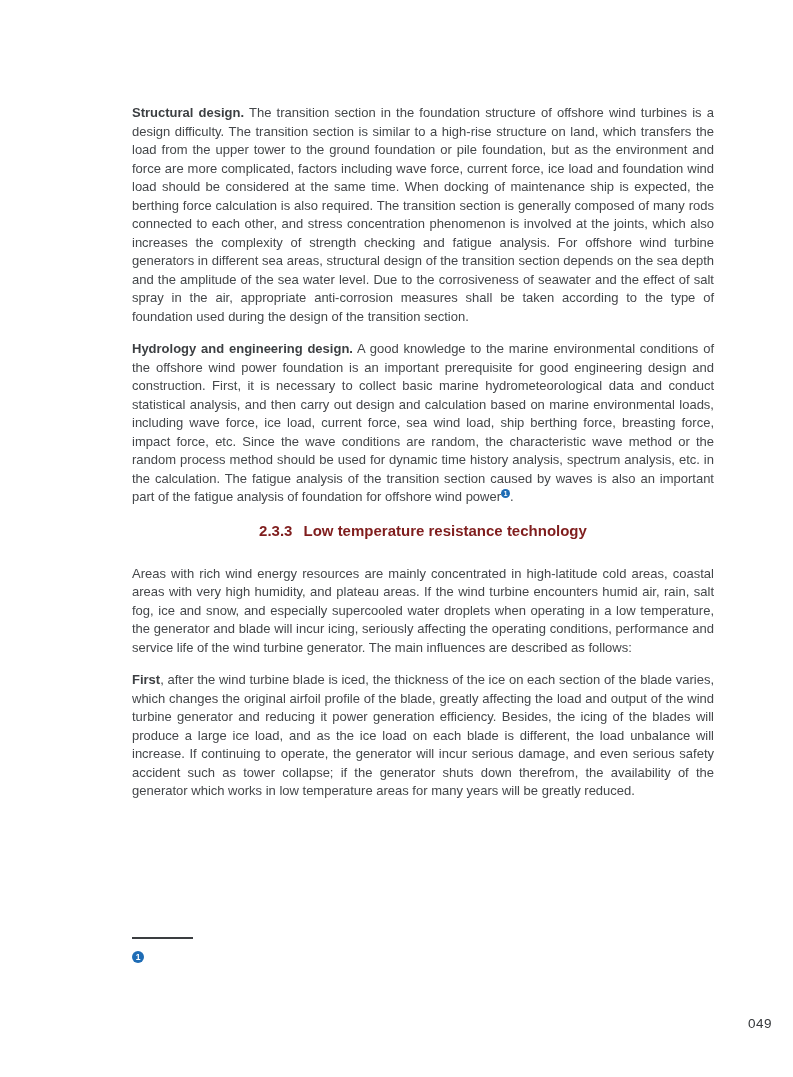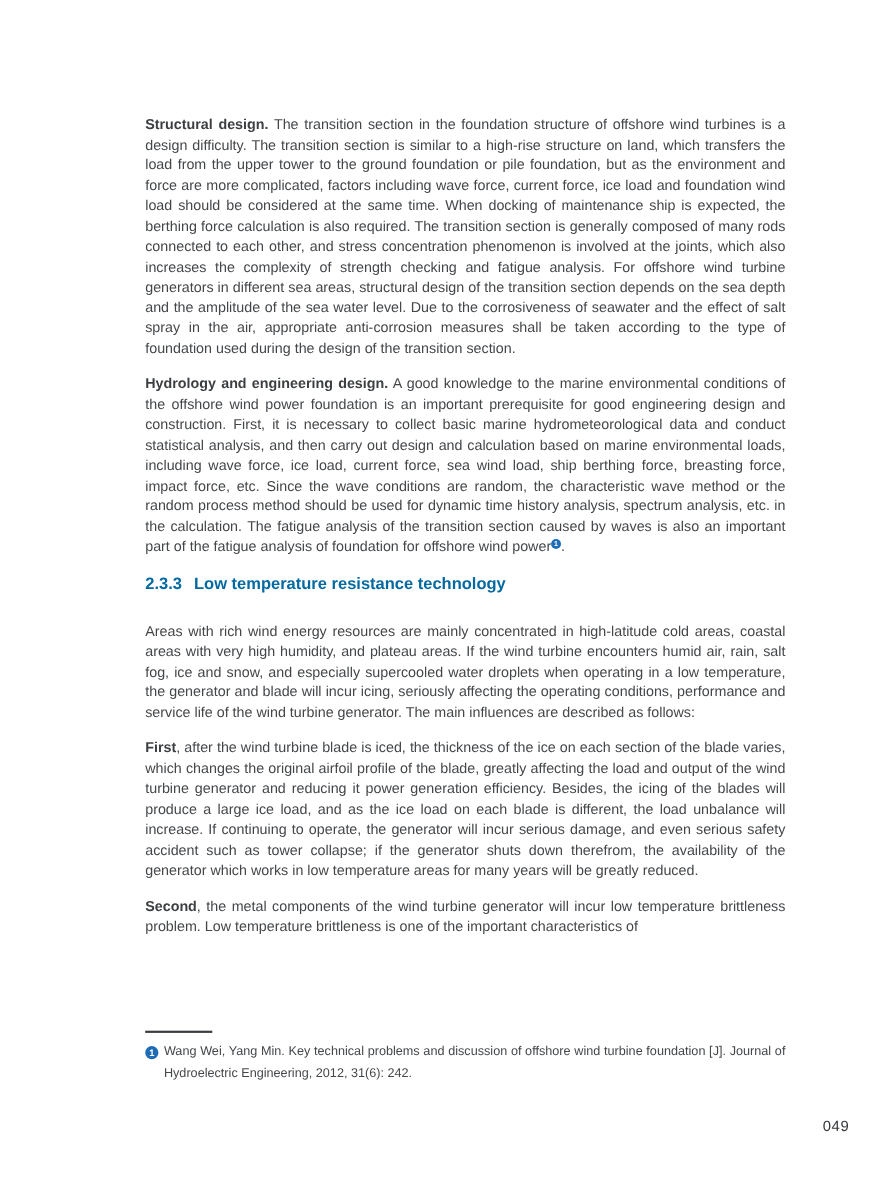--- a/index.html
+++ b/index.html
@@ -23,22 +23,22 @@
     line-height: 18.5px;
     text-align: justify;
   }
   .body-para { margin: 0 0 14px 0; }
   .lead { font-weight: bold; color: #3c3f42; }
   .section-heading {
     margin: 12px 0 24px 0;
     font-size: 15px;
     line-height: 20px;
     font-weight: bold;
-    color: #0369a1;
-    text-align: left;
+    color: #7f1d1d;
+    text-align: center;
   }
   .section-heading .h-num { margin-right: 11px; }
   .fn-ref {
     display: inline-block;
     width: 9px; height: 9px;
     border-radius: 50%;
     background: #1e6cb5;
     color: #ffffff;
     font-size: 6.5px;
     line-height: 9px;
@@ -99,26 +99,25 @@
     <p class="body-para"><span class="lead">Structural design.</span><span> The transition section in the foundation structure of offshore wind turbines is a design difficulty. The transition section is similar to a high-rise structure on land, which transfers the load from the upper tower to the ground foundation or pile foundation, but as the environment and force are more complicated, factors including wave force, current force, ice load and foundation wind load should be considered at the same time. When docking of maintenance ship is expected, the berthing force calculation is also required. The transition section is generally composed of many rods connected to each other, and stress concentration phenomenon is involved at the joints, which also increases the complexity of strength checking and fatigue analysis. For offshore wind turbine generators in different sea areas, structural design of the transition section depends on the sea depth and the amplitude of the sea water level. Due to the corrosiveness of seawater and the effect of salt spray in the air, appropriate anti-corrosion measures shall be taken according to the type of foundation used during the design of the transition section.</span></p>
 
     <p class="body-para"><span class="lead">Hydrology and engineering design.</span><span> A good knowledge to the marine environmental conditions of the offshore wind power foundation is an important prerequisite for good engineering design and construction. First, it is necessary to collect basic marine hydrometeorological data and conduct statistical analysis, and then carry out design and calculation based on marine environmental loads, including wave force, ice load, current force, sea wind load, ship berthing force, breasting force, impact force, etc. Since the wave conditions are random, the characteristic wave method or the random process method should be used for dynamic time history analysis, spectrum analysis, etc. in the calculation. The fatigue analysis of the transition section caused by waves is also an important part of the fatigue analysis of foundation for offshore wind power</span><sup class="fn-ref">1</sup><span>.</span></p>
 
     <h2 class="section-heading"><span class="h-num">2.3.3</span><span class="h-title">Low temperature resistance technology</span></h2>
 
     <p class="body-para"><span>Areas with rich wind energy resources are mainly concentrated in high-latitude cold areas, coastal areas with very high humidity, and plateau areas. If the wind turbine encounters humid air, rain, salt fog, ice and snow, and especially supercooled water droplets when operating in a low temperature, the generator and blade will incur icing, seriously affecting the operating conditions, performance and service life of the wind turbine generator. The main influences are described as follows:</span></p>
 
     <p class="body-para"><span class="lead">First</span><span>, after the wind turbine blade is iced, the thickness of the ice on each section of the blade varies, which changes the original airfoil profile of the blade, greatly affecting the load and output of the wind turbine generator and reducing it power generation efficiency. Besides, the icing of the blades will produce a large ice load, and as the ice load on each blade is different, the load unbalance will increase. If continuing to operate, the generator will incur serious damage, and even serious safety accident such as tower collapse; if the generator shuts down therefrom, the availability of the generator which works in low temperature areas for many years will be greatly reduced.</span></p>
 
-    <p class="body-para"><span class="lead">Second</span><span>, the metal components of the wind turbine generator will incur low temperature brittleness problem. Low temperature brittleness is one of the important characteristics of</span></p>
 
   </main>
 
   <footer class="footnote-area">
     <div class="footnote-rule"></div>
     <div class="footnote">
-      <span class="fn-marker">1</span><span class="fn-text">Wang Wei, Yang Min. Key technical problems and discussion of offshore wind turbine foundation [J]. Journal of Hydroelectric Engineering, 2012, 31(6): 242.</span>
+      <span class="fn-marker">1</span>
     </div>
   </footer>
 
   <div class="page-number">049</div>
 
 </div>
 
 </body></html>

